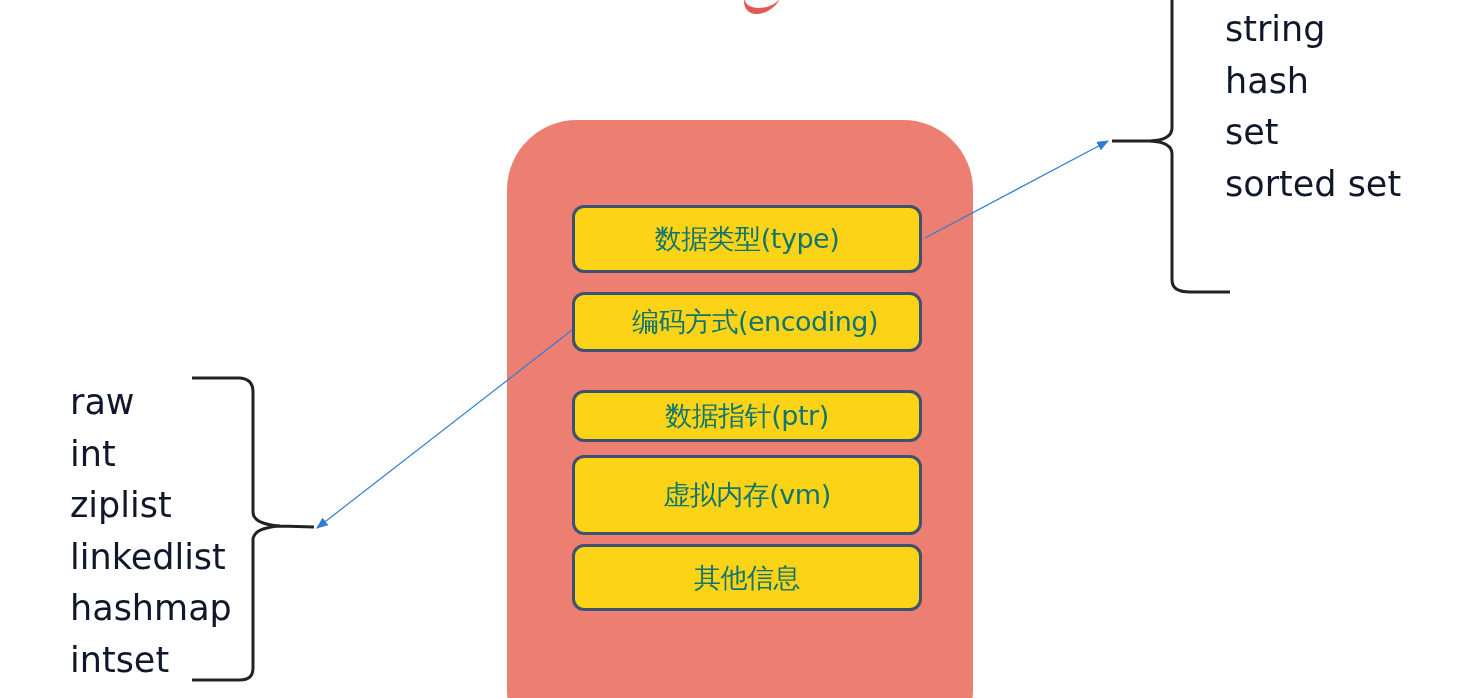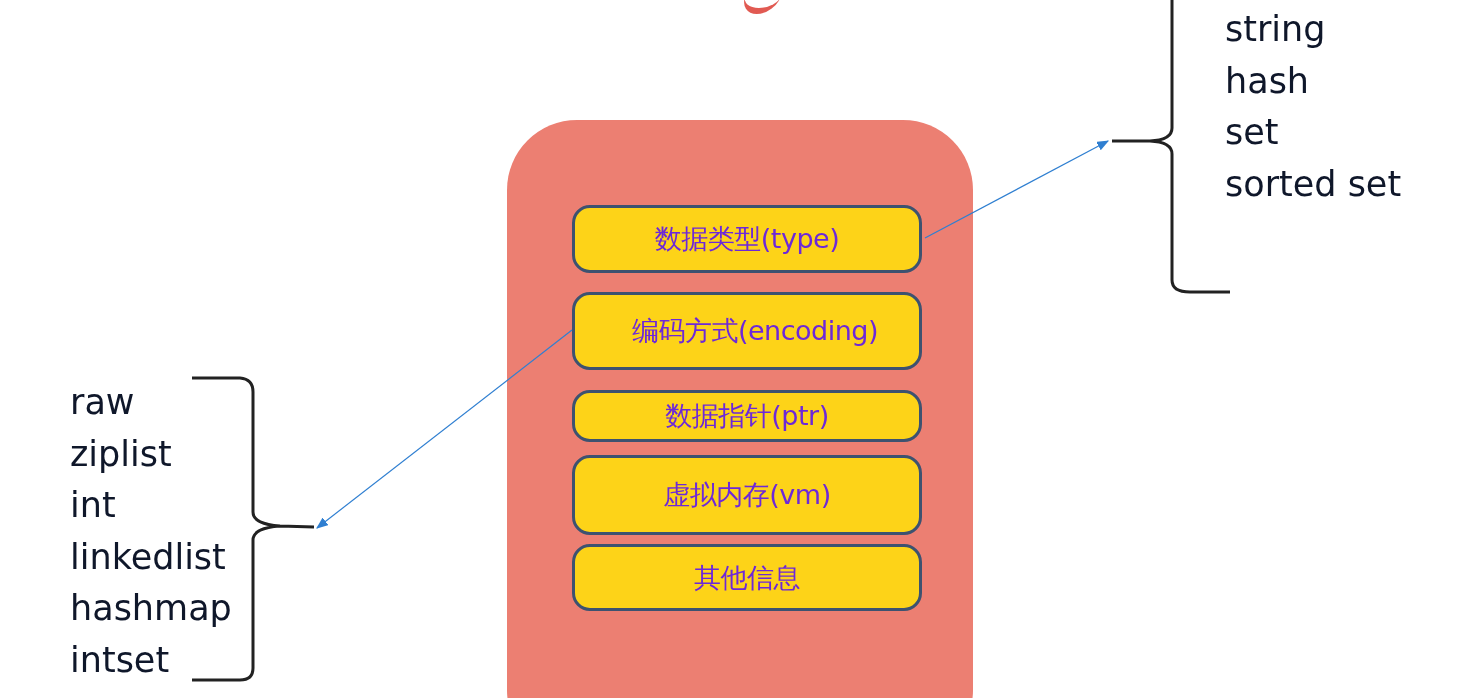--- a/index.html
+++ b/index.html
@@ -1,34 +1,34 @@
 <!DOCTYPE html>
 <html><head>
 <meta charset="utf-8">
 <style>
   html, body { margin:0; padding:0; }
   body { width:1459px; height:698px; background:#ffffff; position:relative; overflow:hidden; font-family:"DejaVu Sans", sans-serif; }
   .title-fragment { position:absolute; left:742px; top:-4px; width:36px; height:12px; border-bottom:6px solid #e15a52; border-radius:0 0 20px 20px; transform:skewX(-20deg); }
   .object-box { position:absolute; left:507px; top:120px; width:466px; height:640px; background:#ec7f72; border-radius:70px; }
-  .field { position:absolute; left:572px; width:350px; background:#fdd318; border:3px solid #3d5270; border-radius:18px; color:#6d28d9; font-size:27px; display:flex; align-items:center; justify-content:center; box-sizing:border-box; white-space:nowrap; letter-spacing:-0.5px; }
+  .field { position:absolute; left:572px; width:350px; background:#fdd318; border:3px solid #3d5270; border-radius:12px; color:#0f766e; font-size:27px; display:flex; align-items:center; justify-content:center; box-sizing:border-box; white-space:nowrap; letter-spacing:-0.5px; }
   .list { position:absolute; color:#0f172a; font-family:"DejaVu Sans", sans-serif; font-size:35px; line-height:51.5px; }
   .list div { white-space:nowrap; }
   svg.overlay { position:absolute; left:0; top:0; }
 </style>
 </head>
 <body>
 
 <div class="title-fragment"></div>
 
 <div class="object-box"></div>
 
 <div class="field" style="top:205px;height:68px;">
     <span>数据类型(type)</span>
   </div>
-<div class="field" style="top:292px;height:78px;padding-left:16px;">
+<div class="field" style="top:292px;height:60px;padding-left:16px;">
     <span>编码方式(encoding)</span>
   </div>
 <div class="field" style="top:390px;height:52px;">
     <span>数据指针(ptr)</span>
   </div>
 <div class="field" style="top:455px;height:80px;">
     <span>虚拟内存(vm)</span>
   </div>
 <div class="field" style="top:544px;height:67px;">
     <span>其他信息</span>
@@ -36,22 +36,22 @@
 
 <div class="list" style="left:1225px;top:4px;">
   <div>string</div>
   <div>hash</div>
   <div>set</div>
   <div>sorted set</div>
 </div>
 
 <div class="list" style="left:70px;top:364px;margin-top:13px;">
   <div>raw</div>
+  <div>int</div>
   <div>ziplist</div>
-  <div>int</div>
   <div>linkedlist</div>
   <div>hashmap</div>
   <div>intset</div>
 </div>
 
 <svg class="overlay" width="1459" height="698">
   <defs>
     <marker id="ah" markerWidth="10" markerHeight="8" refX="9" refY="4" orient="auto">
       <path d="M0,0 L10,4 L0,8 z" fill="#2f7fd1"></path>
     </marker>

